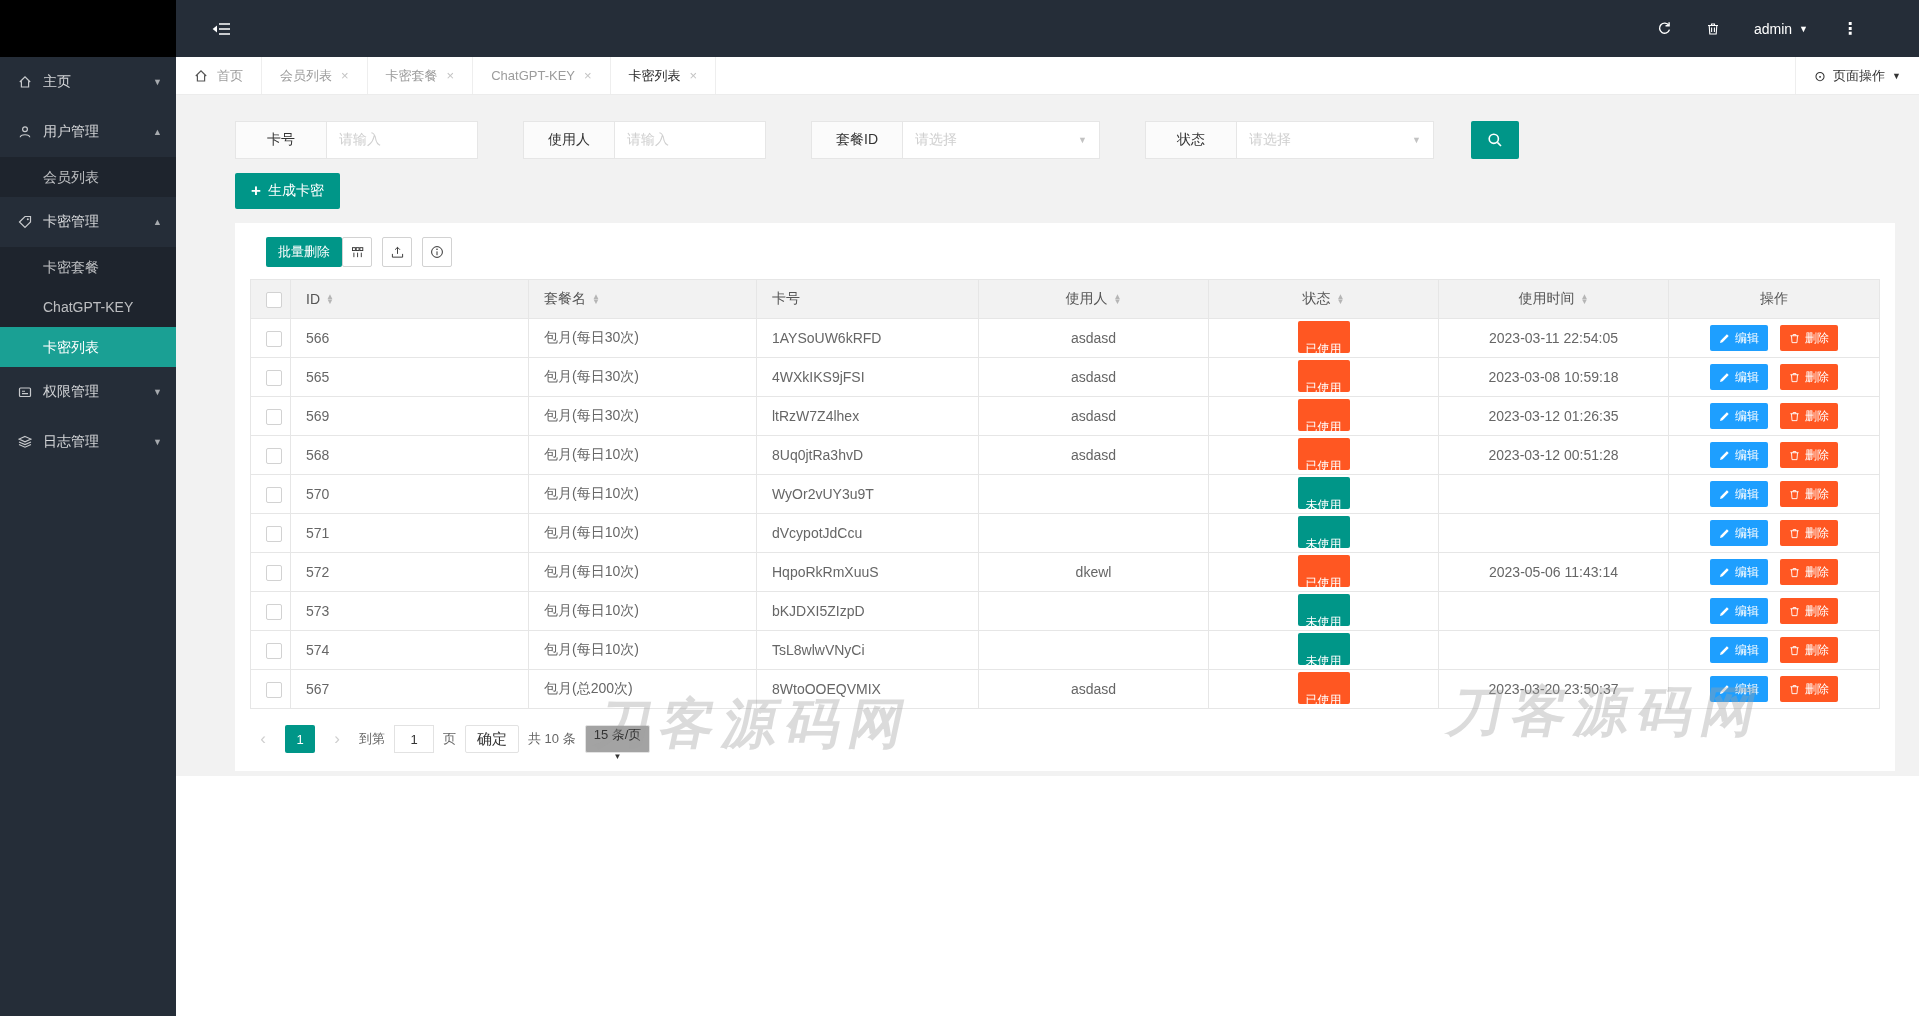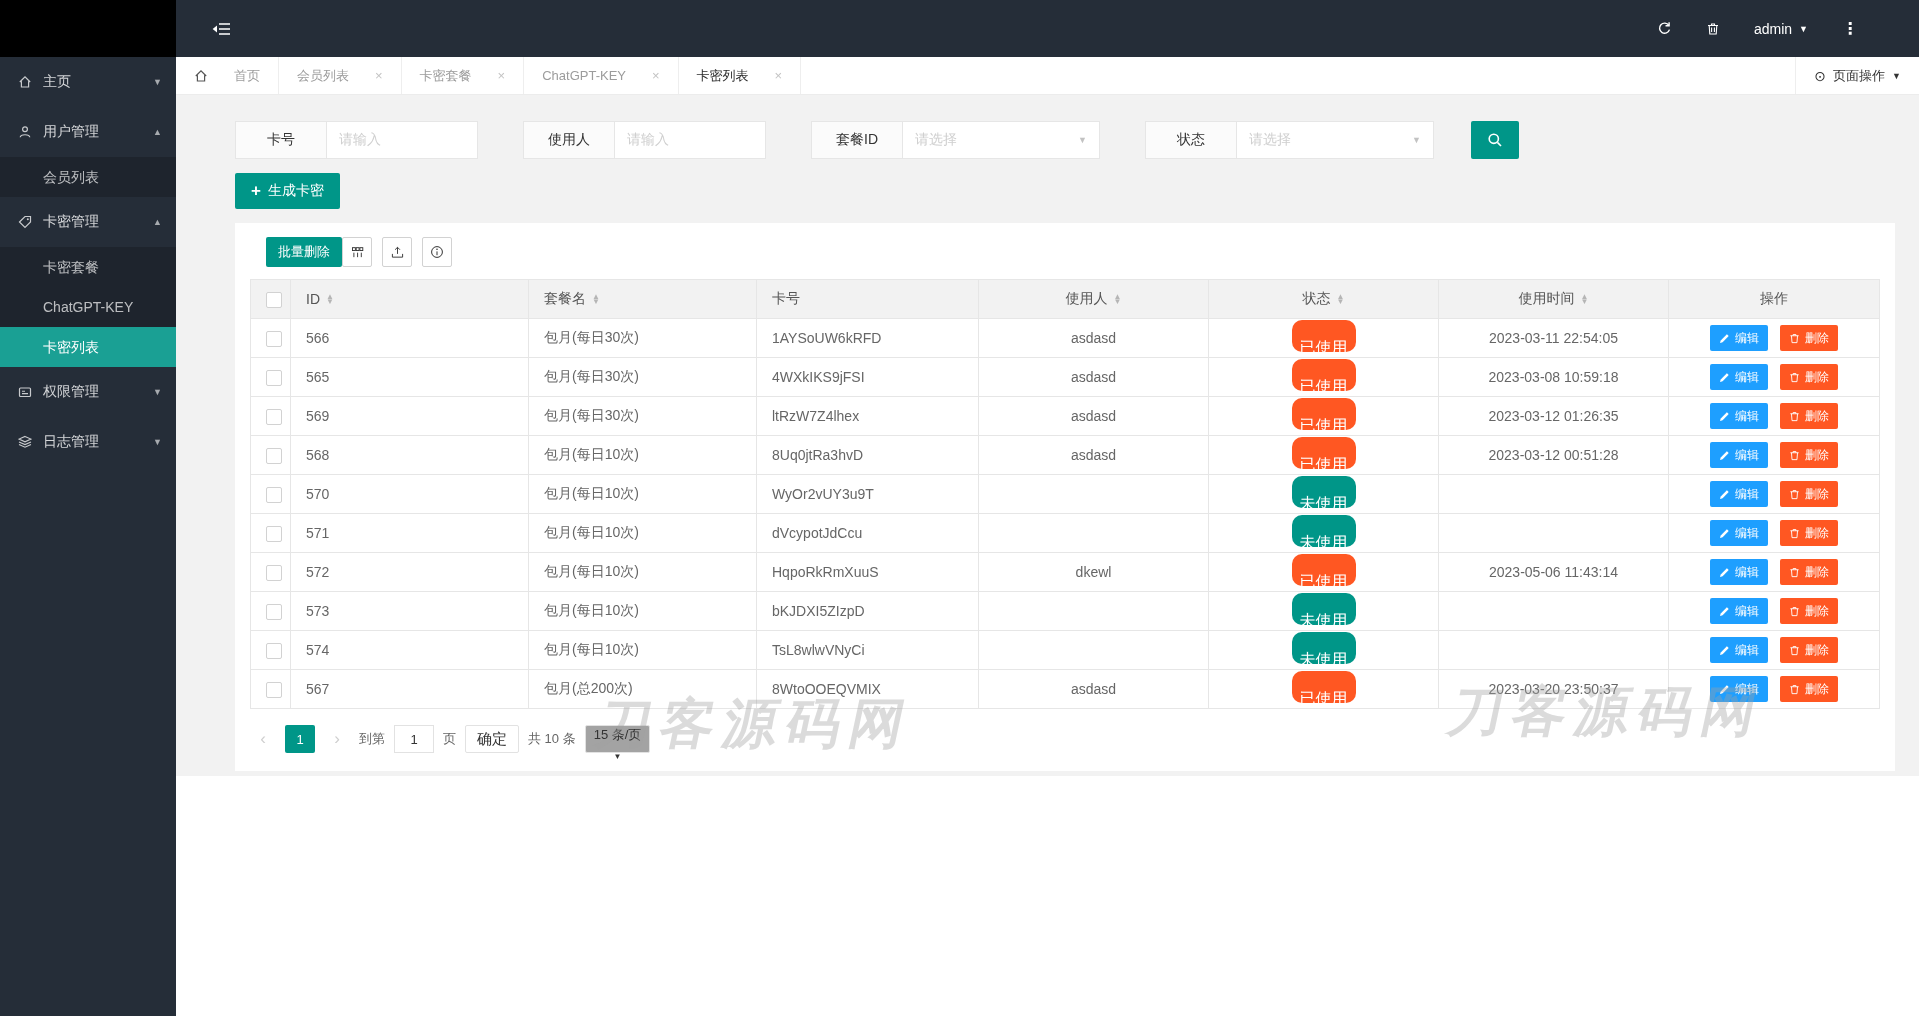--- a/index.html
+++ b/index.html
@@ -29,21 +29,21 @@
     color:#fff; padding:0 60px 0 36px;}
   .toggle{color:#fff; display:inline-flex; cursor:pointer;}
   .top-right{margin-left:auto; display:flex; align-items:center; gap:34px;}
   .top-ic{display:inline-flex; color:#fff; cursor:pointer;}
   .admin{display:flex; align-items:center; gap:7px; font-size:14px; cursor:pointer;}
   .admin .caret{font-size:9px;}
   .dots{font-size:16px; font-weight:bold; letter-spacing:1px; cursor:pointer;}
 
   
   .tabbar{height:38px; background:#fff; display:flex; align-items:stretch; border-bottom:1px solid #ececec;}
-  .tab{display:flex; align-items:center; gap:26px; padding:0 18px; font-size:13px;
+  .tab{display:flex; align-items:center; gap:9px; padding:0 18px; font-size:13px;
     color:#9c9c9c; border-right:1px solid #eee; cursor:pointer; white-space:nowrap;}
   .tab.active{color:#2c2c2c;}
   .tab .tab-home{display:inline-flex; color:#555;}
   .tab .tab-close{color:#c3c3c3; font-size:13px;}
   .page-action{margin-left:auto; border-left:1px solid #eee; padding:0 18px; display:flex;
     align-items:center; gap:7px; font-size:13px; color:#333; cursor:pointer;}
   .page-action .pa-ic{font-size:14px;}
   .page-action .caret{font-size:9px;}
 
   
@@ -80,21 +80,21 @@
     overflow:hidden; white-space:nowrap;}
   th{background:#f2f2f2; font-weight:normal; color:#555;}
   .c-left{text-align:left;}
   .c-center{text-align:center;}
   .th-in{display:inline-flex; align-items:center;}
   .sorter{display:inline-flex; flex-direction:column; margin-left:6px; line-height:5px;
     font-size:8px; color:#b5b5b5; cursor:pointer;}
   .cb{display:inline-block; width:16px; height:16px; border:1px solid #d2d2d2; border-radius:2px;
     background:#fff; vertical-align:middle; cursor:pointer;}
   .badge{display:inline-block; min-width:48px; padding:16px 8px; height:24px; line-height:24px;
-    border-radius:10px; color:#fff; font-size:16px;}
+    border-radius:2px; color:#fff; font-size:12px;}
   .op-btn{height:26px; border:none; border-radius:2px; color:#fff; font-size:12px;
     padding:0 9px; display:inline-flex; align-items:center; gap:5px; cursor:pointer;}
   .btn-edit{background:var(--blue); margin-right:8px;}
   .btn-del{background:var(--orange);}
 
   .pagination{display:flex; align-items:center; margin-top:16px; font-size:13px; color:#666; gap:9px;}
   .pg-arrow{width:26px; height:28px; display:flex; align-items:center; justify-content:center;
     color:#cfcfcf; font-size:17px; cursor:pointer;}
   .pg-cur{width:30px; height:28px; background:var(--teal); color:#fff; display:flex;
     align-items:center; justify-content:center; border-radius:2px;}

